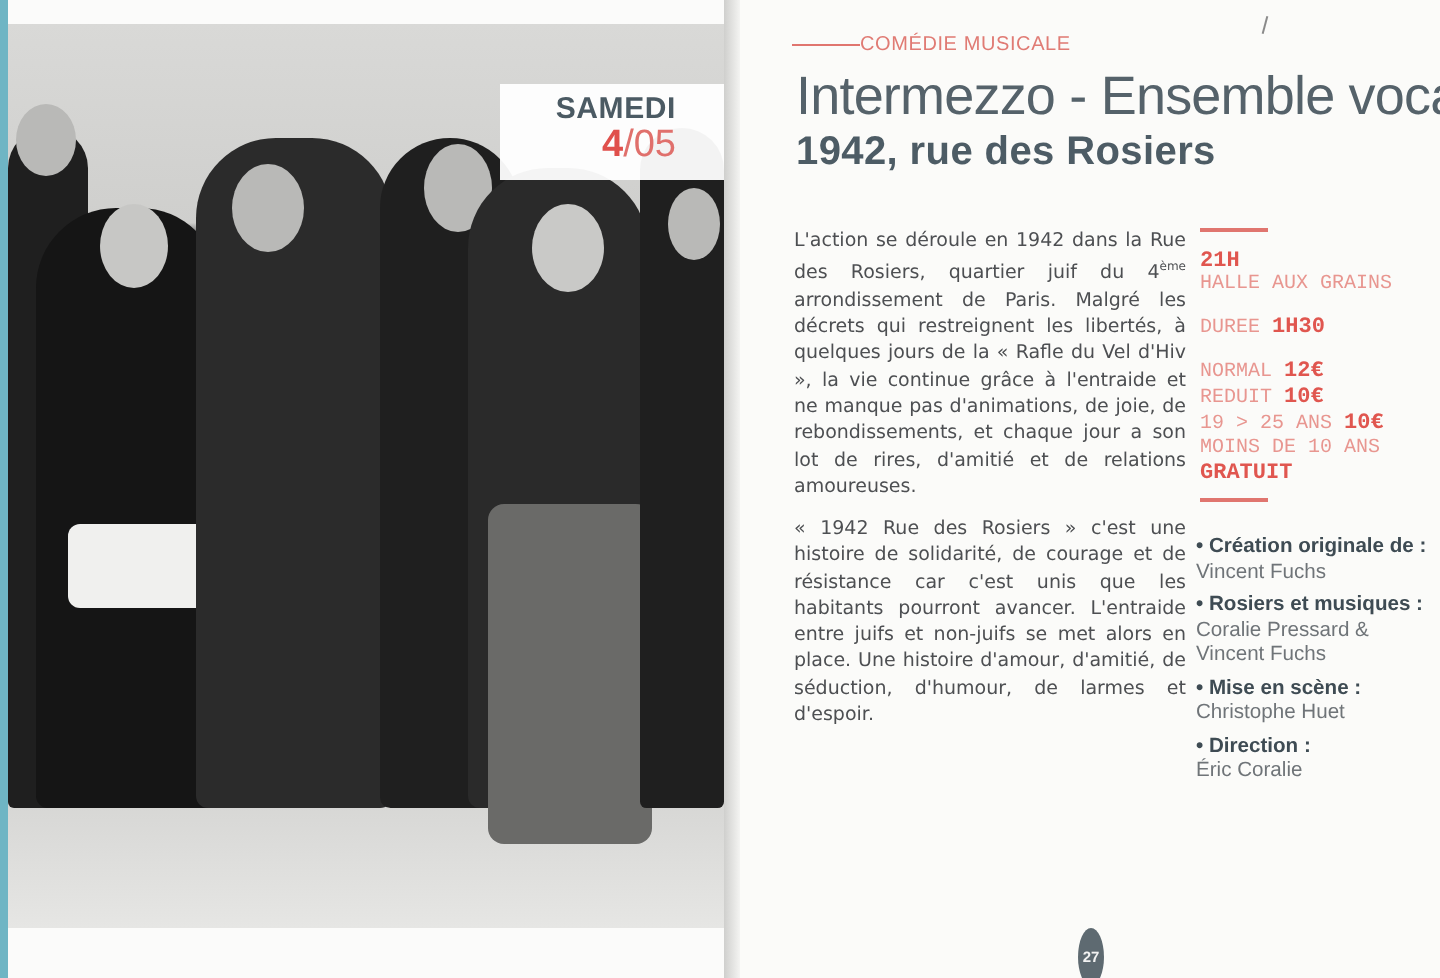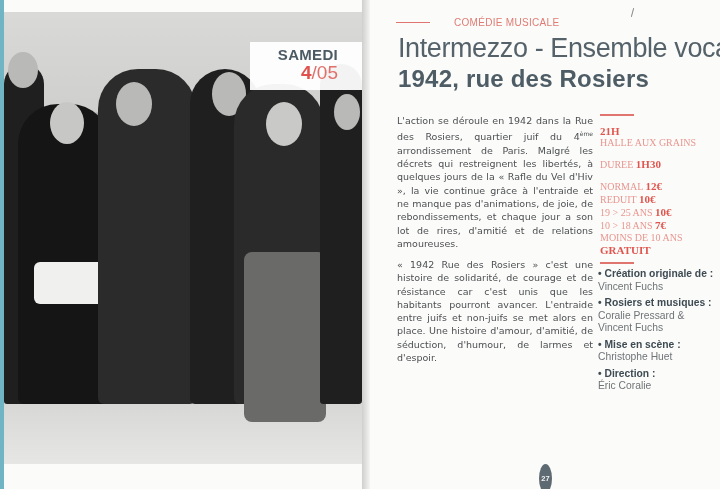--- a/index.html
+++ b/index.html
@@ -61,48 +61,48 @@
   .gutter {
     position: absolute; left: 362px; top: 0; width: 8px; height: 489px;
     background: linear-gradient(90deg, #cfcfcd, #f4f4f2);
   }
   .right-page {
     position: absolute; left: 370px; top: 0; width: 350px; height: 489px;
     background: #fbfbf9;
   }
   .category {
     position: absolute; left: 396px; top: 17px;
-    display: flex; align-items: center; gap: 24px;
+    display: flex; align-items: center; gap: 0;
   }
   .category .rule { width: 34px; height: 1.5px; background: #e0756f; }
   .category .label {
     font-family: "Liberation Sans", sans-serif; font-size: 10px;
     color: #e07b74; letter-spacing: 0.3px;
   }
   .title {
     position: absolute; left: 398px; top: 33px;
     font-family: "Liberation Sans", sans-serif; font-size: 27px;
     color: #55626a; font-weight: normal; letter-spacing: -0.4px; white-space: nowrap;
   }
   .subtitle {
     position: absolute; left: 398px; top: 65px;
-    font-family: "Liberation Sans", sans-serif; font-size: 24px;
+    font-family: "Liberation Sans", sans-serif; font-size: 20px;
     color: #4d5c65; font-weight: bold; letter-spacing: 0.2px; white-space: nowrap;
   }
   .body-text {
     position: absolute; left: 397px; width: 196px;
     font-family: "DejaVu Sans", sans-serif; font-size: 9.5px;
     line-height: 13.3px; color: #4d4f52; text-align: justify;
   }
   .body-text sup { font-size: 6px; }
   .p1 { top: 114px; }
   .p2 { top: 258px; }
   .info {
     position: absolute; left: 600px; top: 114px; width: 118px;
-    font-family: Liberation Serif, serif; font-size: 10px;
+    font-family: Liberation Mono, monospace; font-size: 10px;
     line-height: 12px; color: #e89690;
   }
   .info .rule { width: 34px; height: 2px; background: #e0756f; margin-bottom: 9px; }
   .info .strong { font-weight: bold; color: #e0564f; font-size: 11px; }
   .info .grp { margin-bottom: 9px; }
   .info .rule2 { width: 34px; height: 2px; background: #e0756f; margin-top: 6px; }
   .credits {
     position: absolute; left: 598px; top: 268px; width: 120px;
     font-family: "Liberation Sans", sans-serif; font-size: 10.3px;
     line-height: 12.5px; color: #6f7478;
@@ -169,21 +169,20 @@
     <div class="strong">21H</div>
     <div>HALLE AUX GRAINS</div>
   </div>
   <div class="grp">
     <span>DUREE </span><span class="strong">1H30</span>
   </div>
   <div>
     <div><span>NORMAL </span><span class="strong">12€</span></div>
     <div><span>REDUIT </span><span class="strong">10€</span></div>
     <div><span>19 &gt; 25 ANS </span><span class="strong">10€</span></div>
-    <div><span>10 &gt; 18 ANS </span><span class="strong">7€</span></div>
     <div>MOINS DE 10 ANS</div>
     <div class="strong">GRATUIT</div>
   </div>
   <div class="rule2"></div>
 </div>
 
 <div class="credits">
   <div class="item"><span class="role">• Création originale de : </span><span>Vincent Fuchs</span></div>
   <div class="item"><span class="role">• Rosiers et musiques : </span><br><span>Coralie Pressard &amp; Vincent Fuchs</span></div>
   <div class="item"><span class="role">• Mise en scène : </span><br><span>Christophe Huet</span></div>

